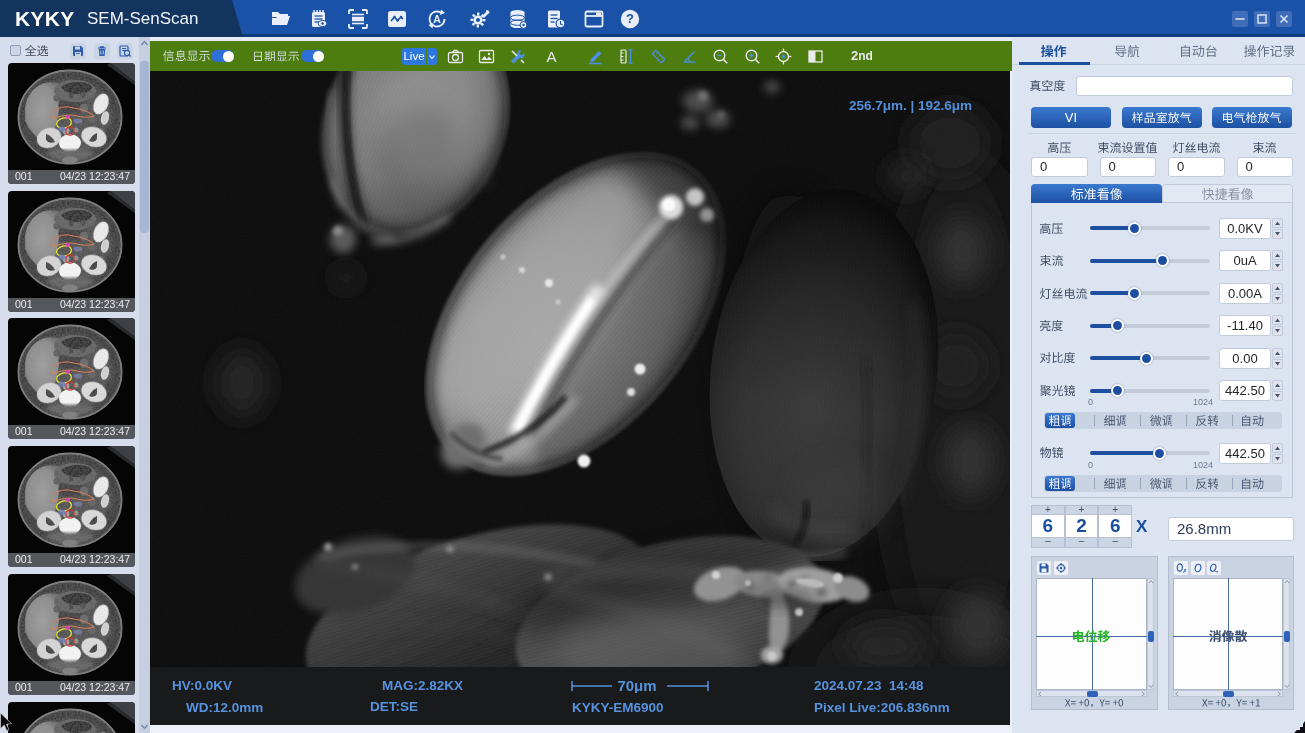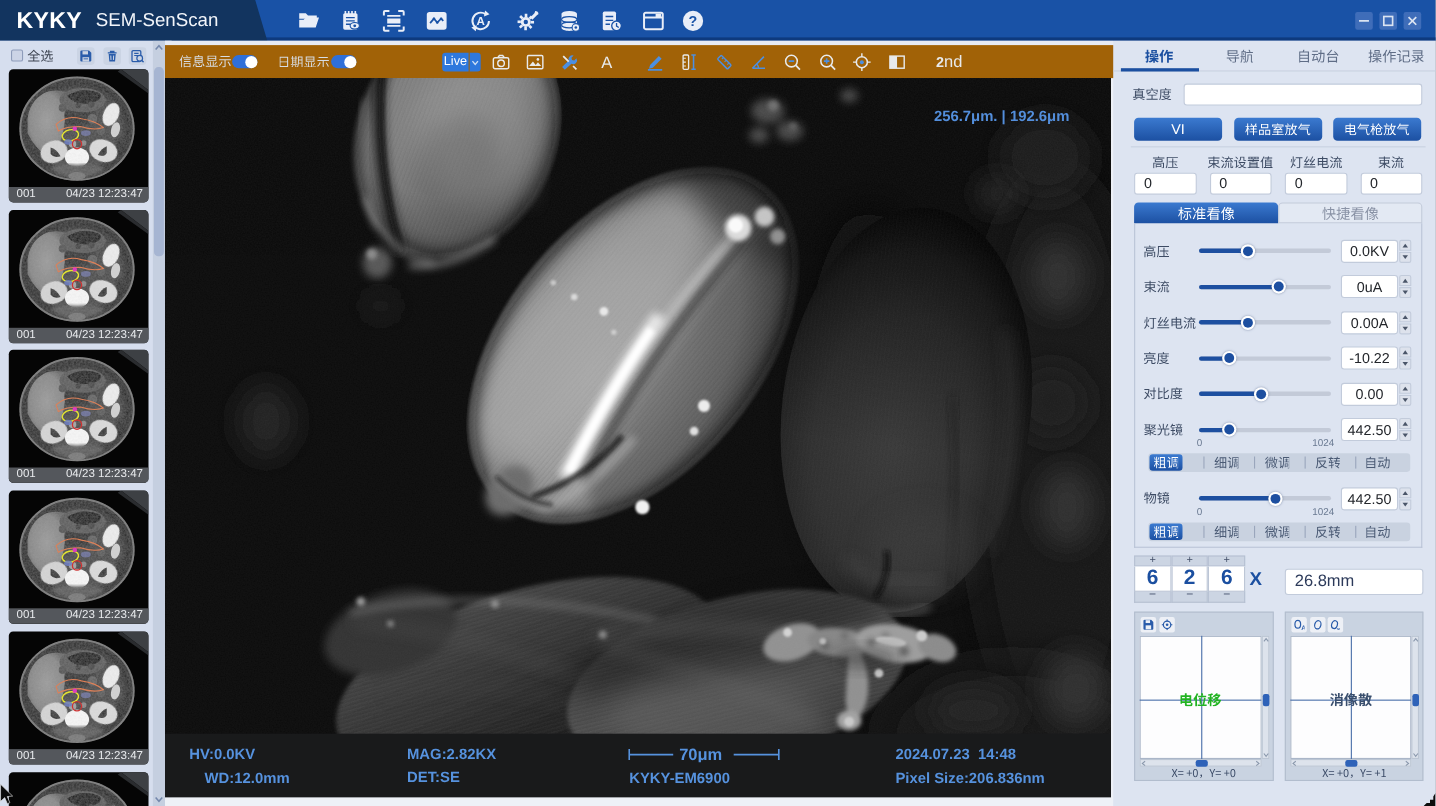--- a/index.html
+++ b/index.html
@@ -615,21 +615,21 @@
 <svg class="abs" style="left:1px;top:2px" width="9" height="9" viewBox="0 0 9 9">
           <path d="M1.5 6 L4.5 2.5 L7.5 6" stroke="#7488ac" stroke-width="1.4" fill="none"></path>
         </svg>
 <svg class="abs" style="left:1px;top:685px" width="9" height="9" viewBox="0 0 9 9">
           <path d="M1.5 3 L4.5 6.5 L7.5 3" stroke="#7488ac" stroke-width="1.4" fill="none"></path>
         </svg>
 <div class="abs" style="left:1px;top:24px;width:9px;height:172px;background:#a6b5d2;border-radius:4px"></div>
 </div>
 </div>
 <div class="abs" style="left:150px;top:37px;width:862px;height:4px;background:#e7ebf4"></div>
-<div class="abs" style="left:150px;top:41px;width:984px;height:30px;background:#a16207">
+<div class="abs" style="left:150px;top:41px;width:984px;height:30px;background:#4d7c0f">
 <svg style="position:absolute;left:13.0px;top:9.4px" width="46.9" height="11.2" viewBox="0.38 -10.20 46.91 11.20">
         <path d="M4.5840000000000005 -6.372V-5.628H10.428V-6.372ZM4.5840000000000005 -4.668V-3.936H10.428V-4.668ZM3.72 -8.1V-7.332H11.364V-8.1ZM6.492 -9.78C6.816 -9.276 7.176 -8.592 7.344 -8.16L8.148 -8.52C7.98 -8.94 7.62 -9.588000000000001 7.272 -10.08ZM4.428 -2.916V0.96H5.208V0.48H9.732V0.924H10.548V-2.916ZM5.208 -0.264V-2.172H9.732V-0.264ZM3.072 -10.032C2.46 -8.22 1.464 -6.42 0.384 -5.244C0.54 -5.04 0.804 -4.596 0.888 -4.404C1.284 -4.848 1.668 -5.376 2.028 -5.94V0.996H2.856V-7.392C3.2520000000000002 -8.16 3.6 -8.976 3.876 -9.792ZM15.192 -6.6000000000000005H20.759999999999998V-5.64H15.192ZM15.192 -4.944H20.759999999999998V-3.972H15.192ZM15.192 -8.244H20.759999999999998V-7.284H15.192ZM15.144 -2.424V-0.468C15.144 0.492 15.516 0.744 16.908 0.744C17.195999999999998 0.744 19.368000000000002 0.744 19.668 0.744C20.832 0.744 21.131999999999998 0.384 21.252000000000002 -1.1520000000000001C21.0 -1.2 20.616 -1.332 20.412 -1.476C20.352 -0.252 20.256 -0.084 19.608 -0.084C19.128 -0.084 17.316 -0.084 16.956 -0.084C16.188 -0.084 16.044 -0.14400000000000002 16.044 -0.48V-2.424ZM21.156 -2.3040000000000003C21.708 -1.548 22.284 -0.516 22.488 0.14400000000000002L23.34 -0.24C23.112000000000002 -0.9 22.524 -1.9080000000000001 21.96 -2.64ZM13.776 -2.448C13.488 -1.692 13.02 -0.66 12.54 0.0L13.368 0.396C13.812 -0.3 14.244 -1.356 14.544 -2.112ZM17.028 -2.88C17.64 -2.316 18.336 -1.512 18.636 -0.972L19.368000000000002 -1.428C19.044 -1.944 18.36 -2.712 17.736 -3.2520000000000002H21.66V-8.964H18.072C18.252 -9.276 18.456 -9.648 18.636 -10.02L17.58 -10.200000000000001C17.484 -9.852 17.292 -9.36 17.136 -8.964H14.328V-3.2520000000000002H17.676000000000002ZM26.928 -6.84H33.084V-5.5920000000000005H26.928ZM26.928 -8.772H33.084V-7.5360000000000005H26.928ZM26.052 -9.492V-4.86H33.996V-9.492ZM33.84 -3.96C33.444 -3.192 32.724000000000004 -2.16 32.184 -1.512L32.88 -1.164C33.432 -1.812 34.104 -2.7600000000000002 34.620000000000005 -3.6ZM25.488 -3.564C25.98 -2.7960000000000003 26.556 -1.74 26.832 -1.116L27.564 -1.476C27.3 -2.088 26.688 -3.12 26.196 -3.864ZM30.852 -4.38V-0.468H29.076V-4.38H28.224V-0.468H24.48V0.396H35.519999999999996V-0.468H31.716V-4.38ZM38.808 -4.212C38.292 -2.856 37.404 -1.524 36.42 -0.672C36.648 -0.552 37.056 -0.28800000000000003 37.248 -0.132C38.196 -1.056 39.144 -2.484 39.732 -3.96ZM44.208 -3.84C45.072 -2.688 45.984 -1.1280000000000001 46.308 -0.12L47.208 -0.528C46.848 -1.548 45.912 -3.06 45.036 -4.188ZM37.788 -9.192V-8.304H46.236000000000004V-9.192ZM36.72 -6.276V-5.388H41.532V-0.228C41.532 -0.036000000000000004 41.46 0.012 41.244 0.024C41.016 0.036000000000000004 40.224000000000004 0.036000000000000004 39.408 0.0C39.552 0.276 39.696 0.672 39.732 0.9480000000000001C40.8 0.9480000000000001 41.508 0.936 41.928 0.792C42.36 0.636 42.504 0.372 42.504 -0.216V-5.388H47.292V-6.276Z" fill="#d8dde4"></path>
       </svg>
 <div class="abs" style="left:61px;top:9px;width:23px;height:12px;background:#2f6fd8;border-radius:6px">
         <div class="abs" style="left:11.5px;top:0.5px;width:11px;height:11px;background:#fff;border-radius:50%"></div>
       </div>
 <svg style="position:absolute;left:104.0px;top:9.5px" width="45.2" height="10.9" viewBox="2.11 -9.94 45.18 10.94">
         <path d="M3.036 -4.224H9.024000000000001V-0.852H3.036ZM3.036 -5.112V-8.364H9.024000000000001V-5.112ZM2.112 -9.264V0.8280000000000001H3.036V0.048H9.024000000000001V0.768H9.984V-9.264ZM14.136 -1.716C13.776 -0.912 13.14 -0.108 12.468 0.432C12.684 0.5640000000000001 13.044 0.8160000000000001 13.212 0.96C13.86 0.36 14.556000000000001 -0.5640000000000001 14.988 -1.476ZM15.852 -1.344C16.32 -0.78 16.872 0.012 17.088 0.504L17.832 0.07200000000000001C17.58 -0.42 17.028 -1.164 16.548000000000002 -1.716ZM22.259999999999998 -8.664V-6.732H19.8V-8.664ZM18.96 -9.48V-5.124C18.96 -3.396 18.864 -1.104 17.856 0.492C18.060000000000002 0.588 18.432000000000002 0.852 18.576 1.008C19.296 -0.132 19.608 -1.668 19.728 -3.12H22.259999999999998V-0.20400000000000001C22.259999999999998 -0.012 22.188000000000002 0.036000000000000004 22.02 0.048C21.84 0.06 21.228 0.06 20.592 0.036000000000000004C20.712 0.276 20.844 0.672 20.880000000000003 0.912C21.756 0.912 22.332 0.9 22.668 0.744C23.016 0.6 23.124000000000002 0.324 23.124000000000002 -0.192V-9.48ZM22.259999999999998 -5.928V-3.936H19.776C19.8 -4.356 19.8 -4.752 19.8 -5.124V-5.928ZM16.644 -9.936V-8.484H14.46V-9.936H13.644V-8.484H12.624V-7.68H13.644V-2.7720000000000002H12.456V-1.968H18.372V-2.7720000000000002H17.484V-7.68H18.372V-8.484H17.484V-9.936ZM14.46 -7.68H16.644V-6.612H14.46ZM14.46 -5.892H16.644V-4.716H14.46ZM14.46 -3.984H16.644V-2.7720000000000002H14.46ZM26.928 -6.84H33.084V-5.5920000000000005H26.928ZM26.928 -8.772H33.084V-7.5360000000000005H26.928ZM26.052 -9.492V-4.86H33.996V-9.492ZM33.84 -3.96C33.444 -3.192 32.724000000000004 -2.16 32.184 -1.512L32.88 -1.164C33.432 -1.812 34.104 -2.7600000000000002 34.620000000000005 -3.6ZM25.488 -3.564C25.98 -2.7960000000000003 26.556 -1.74 26.832 -1.116L27.564 -1.476C27.3 -2.088 26.688 -3.12 26.196 -3.864ZM30.852 -4.38V-0.468H29.076V-4.38H28.224V-0.468H24.48V0.396H35.519999999999996V-0.468H31.716V-4.38ZM38.808 -4.212C38.292 -2.856 37.404 -1.524 36.42 -0.672C36.648 -0.552 37.056 -0.28800000000000003 37.248 -0.132C38.196 -1.056 39.144 -2.484 39.732 -3.96ZM44.208 -3.84C45.072 -2.688 45.984 -1.1280000000000001 46.308 -0.12L47.208 -0.528C46.848 -1.548 45.912 -3.06 45.036 -4.188ZM37.788 -9.192V-8.304H46.236000000000004V-9.192ZM36.72 -6.276V-5.388H41.532V-0.228C41.532 -0.036000000000000004 41.46 0.012 41.244 0.024C41.016 0.036000000000000004 40.224000000000004 0.036000000000000004 39.408 0.0C39.552 0.276 39.696 0.672 39.732 0.9480000000000001C40.8 0.9480000000000001 41.508 0.936 41.928 0.792C42.36 0.636 42.504 0.372 42.504 -0.216V-5.388H47.292V-6.276Z" fill="#d8dde4"></path>
       </svg>
 <div class="abs" style="left:151px;top:9px;width:23px;height:12px;background:#2f6fd8;border-radius:6px">
@@ -706,21 +706,21 @@
           <line x1="8.5" y1="0.5" x2="8.5" y2="3.5"></line>
           <line x1="8.5" y1="13.5" x2="8.5" y2="16.5"></line>
           <line x1="0.5" y1="8.5" x2="3.5" y2="8.5"></line>
           <line x1="13.5" y1="8.5" x2="16.5" y2="8.5"></line>
         </g>
       </svg>
 <svg class="abs" style="left:657px;top:7px" width="17" height="17" viewBox="0 0 17 17">
         <rect x="2" y="3" width="13" height="11" fill="none" stroke="#e8eaec" stroke-width="1.3"></rect>
         <rect x="2" y="3" width="6.5" height="11" fill="#e8eaec"></rect>
       </svg>
-<div class="abs" style="left:701px;top:7px;color:#e8eaec;font-size:13px;font-weight:bold">2<span style="font-size:15px;font-weight:normal">nd</span></div>
+<div class="abs" style="left:701px;top:7px;color:#e8eaec;font-size:13px;font-weight:bold">2<span style="font-size:12px;font-weight:bold">nd</span></div>
 </div>
 <div class="abs" style="left:150px;top:71px;width:860px;height:654px;background:#0a0a0a;overflow:hidden">
 <svg class="abs" style="left:0;top:0" width="860" height="654" viewBox="0 0 860 654">
 <defs>
  <filter id="b1" x="-40%" y="-40%" width="180%" height="180%">
             <feGaussianBlur stdDeviation="1"></feGaussianBlur>
           </filter>
  <filter id="b2" x="-40%" y="-40%" width="180%" height="180%">
             <feGaussianBlur stdDeviation="2"></feGaussianBlur>
           </filter>
@@ -941,25 +941,25 @@
  <circle cx="598" cy="512" r="3" fill="#b8b8b8"></circle>
  <ellipse cx="660" cy="512" rx="14" ry="4" fill="#bcbcbc" transform="rotate(8 660 512)"></ellipse>
 </g>
 <ellipse cx="636" cy="528" rx="30" ry="8" fill="#1c1c1c" opacity="0.5" filter="url(#b7)"></ellipse>
 <rect width="860" height="654" filter="url(#semnoise)" opacity="0.9"></rect>
 </svg>
 <div class="abs" style="left:699px;top:27px;color:#538edb;font-size:13.5px;font-weight:bold">256.7μm. | 192.6μm</div>
 <div class="abs" style="left:0;top:596px;width:860px;height:58px;background:#191a1b;color:#5692de;font-weight:bold;font-size:13.5px">
 <span class="abs" style="left:22px;top:11px">HV:0.0KV</span>
 <span class="abs" style="left:36px;top:33px">WD:12.0mm</span>
-<span class="abs" style="left:220px;top:11px">MAG:2.82KX</span>
+<span class="abs" style="left:232px;top:11px">MAG:2.82KX</span>
 <span class="abs" style="left:220px;top:32px">DET:SE</span>
 <span class="abs" style="left:422px;top:33px">KYKY-EM6900</span>
 <span class="abs" style="left:664px;top:11px">2024.07.23&nbsp; 14:48</span>
-<span class="abs" style="left:664px;top:33px">Pixel Size:206.836nm</span>
+<span class="abs" style="left:664px;top:33px">Pixel Live:206.836nm</span>
 <svg class="abs" style="left:421px;top:9px" width="139" height="17" viewBox="0 0 139 17">
  <g stroke="#5692de" stroke-width="1.5">
             <line x1="1" y1="5" x2="1" y2="15"></line>
             <line x1="1" y1="10" x2="41" y2="10"></line>
  <line x1="96" y1="10" x2="137" y2="10"></line>
             <line x1="137" y1="5" x2="137" y2="15"></line>
           </g>
  <text x="66" y="15" text-anchor="middle" fill="#5692de" font-size="15" font-weight="bold" font-family="Liberation Sans">70μm</text>
 </svg>
 </div>
@@ -1061,21 +1061,21 @@
       <path d="M3 7.0 L5.5 3.5 L8 7.0 Z" fill="#4a5568"></path>
       <path d="M3 14.0 L5.5 17.5 L8 14.0 Z" fill="#4a5568"></path>
     </svg>
 <svg style="position:absolute;left:1040.0px;top:319.9px" width="22.8" height="11.1" viewBox="0.71 -10.15 22.84 11.11">
       <path d="M0.936 -4.416V-2.424H1.8V-3.696H10.152000000000001V-2.424H11.040000000000001V-4.416ZM3.3120000000000003 -6.852H8.724V-5.82H3.3120000000000003ZM2.412 -7.5V-5.172H9.66V-7.5ZM3.648 -2.88C3.552 -0.9480000000000001 3.156 -0.20400000000000001 0.708 0.20400000000000001C0.888 0.384 1.116 0.732 1.188 0.96C3.588 0.492 4.296 -0.34800000000000003 4.5120000000000005 -2.112H7.38V-0.372C7.38 0.504 7.632000000000001 0.768 8.652000000000001 0.768C8.844 0.768 9.888 0.768 10.104000000000001 0.768C10.908 0.768 11.16 0.40800000000000003 11.244 -0.996C11.004 -1.056 10.620000000000001 -1.188 10.44 -1.332C10.392 -0.192 10.332 -0.024 9.996 -0.024C9.78 -0.024 8.94 -0.024 8.784 -0.024C8.4 -0.024 8.328 -0.07200000000000001 8.328 -0.372V-2.88ZM5.22 -9.96C5.412 -9.648 5.604 -9.264 5.748 -8.952H0.72V-8.184000000000001H11.256V-8.952H6.756C6.636 -9.3 6.36 -9.792 6.1080000000000005 -10.152000000000001ZM16.631999999999998 -7.728V-6.684H14.7V-5.94H16.631999999999998V-3.948H21.3V-5.94H23.244V-6.684H21.3V-7.728H20.412V-6.684H17.496000000000002V-7.728ZM20.412 -5.94V-4.668H17.496000000000002V-5.94ZM21.084 -2.436C20.556 -1.812 19.812 -1.32 18.948 -0.936C18.096 -1.332 17.4 -1.836 16.896 -2.436ZM14.868 -3.18V-2.436H16.428L16.02 -2.2680000000000002C16.512 -1.596 17.172 -1.032 17.964 -0.5640000000000001C16.836 -0.20400000000000001 15.576 0.012 14.304 0.12C14.436 0.324 14.604 0.672 14.664 0.888C16.164 0.72 17.628 0.42 18.912 -0.084C20.1 0.444 21.503999999999998 0.78 23.016 0.96C23.124000000000002 0.732 23.352 0.372 23.544 0.18C22.224 0.06 20.988 -0.18 19.92 -0.552C20.976 -1.116 21.852 -1.8840000000000001 22.404 -2.916L21.84 -3.216L21.684 -3.18ZM17.676000000000002 -9.924C17.844 -9.612 18.024 -9.228 18.156 -8.892H13.512V-5.6160000000000005C13.512 -3.8280000000000003 13.428 -1.26 12.444 0.552C12.672 0.624 13.068 0.8160000000000001 13.248 0.96C14.256 -0.936 14.411999999999999 -3.708 14.411999999999999 -5.628V-8.040000000000001H23.375999999999998V-8.892H19.176000000000002C19.032 -9.276 18.792 -9.756 18.576 -10.14Z" fill="#3d4b64"></path>
     </svg>
     <div class="abs" style="left:1090px;top:323.5px;width:120px;height:4px;background:#c3cad8;border-radius:2px"></div>
     <div class="abs" style="left:1090px;top:323.5px;width:28px;height:4px;background:#1d4fa0;border-radius:2px"></div>
     <div class="abs" style="left:1111px;top:319.0px;width:13px;height:13px;background:#fff;border-radius:50%;box-shadow:0 0 2px rgba(60,80,120,.6)"></div>
     <div class="abs" style="left:1113px;top:321.0px;width:9px;height:9px;background:#1d4fa0;border-radius:50%"></div>
-    <div class="inp" style="left:1219px;top:315.0px;width:52px;height:21px;font-size:13px;color:#23262b;text-align:center;line-height:19px">-10.22</div>
+    <div class="inp" style="left:1219px;top:315.0px;width:52px;height:21px;font-size:13px;color:#23262b;text-align:center;line-height:19px">-11.40</div>
     <div class="abs" style="left:1272px;top:315.0px;width:11px;height:10.0px;background:#dde2ec;border:1px solid #c2cbdb;border-radius:2px 2px 0 0"></div>
     <div class="abs" style="left:1272px;top:326.0px;width:11px;height:10.0px;background:#dde2ec;border:1px solid #c2cbdb;border-radius:0 0 2px 2px"></div>
     <svg class="abs" style="left:1272px;top:315.0px" width="11" height="21" viewBox="0 0 11 21">
       <path d="M3 7.0 L5.5 3.5 L8 7.0 Z" fill="#4a5568"></path>
       <path d="M3 14.0 L5.5 17.5 L8 14.0 Z" fill="#4a5568"></path>
     </svg>
 <svg style="position:absolute;left:1040.0px;top:352.4px" width="35.0" height="11.1" viewBox="0.54 -10.14 35.00 11.10">
       <path d="M6.024 -4.728C6.588 -3.876 7.128 -2.736 7.32 -2.016L8.112 -2.412C7.92 -3.132 7.344 -4.236 6.756 -5.064ZM1.092 -5.436C1.824 -4.776 2.604 -3.996 3.3000000000000003 -3.204C2.58 -1.668 1.6320000000000001 -0.504 0.54 0.20400000000000001C0.756 0.384 1.032 0.72 1.176 0.936C2.2800000000000002 0.14400000000000002 3.216 -0.96 3.948 -2.436C4.488 -1.764 4.932 -1.1280000000000001 5.22 -0.588L5.94 -1.248C5.5920000000000005 -1.872 5.0280000000000005 -2.616 4.368 -3.372C4.92 -4.752 5.316 -6.396 5.5200000000000005 -8.34L4.932 -8.508000000000001L4.776 -8.472H0.84V-7.62H4.5360000000000005C4.356 -6.324 4.0680000000000005 -5.16 3.684 -4.128C3.048 -4.788 2.376 -5.436 1.728 -6.0ZM9.18 -10.08V-7.188H5.784V-6.324H9.18V-0.264C9.18 -0.048 9.096 0.012 8.892 0.024C8.688 0.024 8.016 0.036000000000000004 7.26 0.0C7.38 0.276 7.5120000000000005 0.6960000000000001 7.5600000000000005 0.9480000000000001C8.58 0.9480000000000001 9.192 0.924 9.552 0.768C9.924 0.612 10.068 0.336 10.068 -0.264V-6.324H11.508000000000001V-7.188H10.068V-10.08ZM13.5 0.864C13.776 0.66 14.22 0.468 17.508 -0.6C17.46 -0.8160000000000001 17.436 -1.224 17.448 -1.512L14.496 -0.6V-5.472H17.472V-6.372H14.496V-9.948H13.548V-0.8280000000000001C13.548 -0.312 13.26 -0.036000000000000004 13.056000000000001 0.084C13.212 0.264 13.428 0.648 13.5 0.864ZM18.408 -10.02V-1.044C18.408 0.28800000000000003 18.732 0.648 19.884 0.648C20.112000000000002 0.648 21.492 0.648 21.732 0.648C22.956 0.648 23.195999999999998 -0.18 23.304000000000002 -2.58C23.052 -2.64 22.668 -2.82 22.439999999999998 -3.0C22.356 -0.78 22.272 -0.216 21.672 -0.216C21.36 -0.216 20.22 -0.216 19.98 -0.216C19.44 -0.216 19.332 -0.336 19.332 -1.02V-4.524C20.664 -5.28 22.092 -6.192 23.136000000000003 -7.08L22.380000000000003 -7.872C21.648 -7.1160000000000005 20.484 -6.192 19.332 -5.484V-10.02ZM28.631999999999998 -7.728V-6.684H26.7V-5.94H28.631999999999998V-3.948H33.3V-5.94H35.244V-6.684H33.3V-7.728H32.412V-6.684H29.496000000000002V-7.728ZM32.412 -5.94V-4.668H29.496000000000002V-5.94ZM33.084 -2.436C32.556 -1.812 31.812 -1.32 30.948 -0.936C30.096 -1.332 29.4 -1.836 28.896 -2.436ZM26.868 -3.18V-2.436H28.428L28.02 -2.2680000000000002C28.512 -1.596 29.172 -1.032 29.964 -0.5640000000000001C28.836 -0.20400000000000001 27.576 0.012 26.304000000000002 0.12C26.436 0.324 26.604 0.672 26.664 0.888C28.164 0.72 29.628 0.42 30.912 -0.084C32.1 0.444 33.504 0.78 35.016 0.96C35.124 0.732 35.352000000000004 0.372 35.544 0.18C34.224000000000004 0.06 32.988 -0.18 31.92 -0.552C32.976 -1.116 33.852000000000004 -1.8840000000000001 34.403999999999996 -2.916L33.84 -3.216L33.684 -3.18ZM29.676000000000002 -9.924C29.844 -9.612 30.024 -9.228 30.156 -8.892H25.512V-5.6160000000000005C25.512 -3.8280000000000003 25.428 -1.26 24.444 0.552C24.672 0.624 25.068 0.8160000000000001 25.248 0.96C26.256 -0.936 26.412 -3.708 26.412 -5.628V-8.040000000000001H35.376V-8.892H31.176000000000002C31.032 -9.276 30.792 -9.756 30.576 -10.14Z" fill="#3d4b64"></path>
     </svg>
     <div class="abs" style="left:1090px;top:356px;width:120px;height:4px;background:#c3cad8;border-radius:2px"></div>

